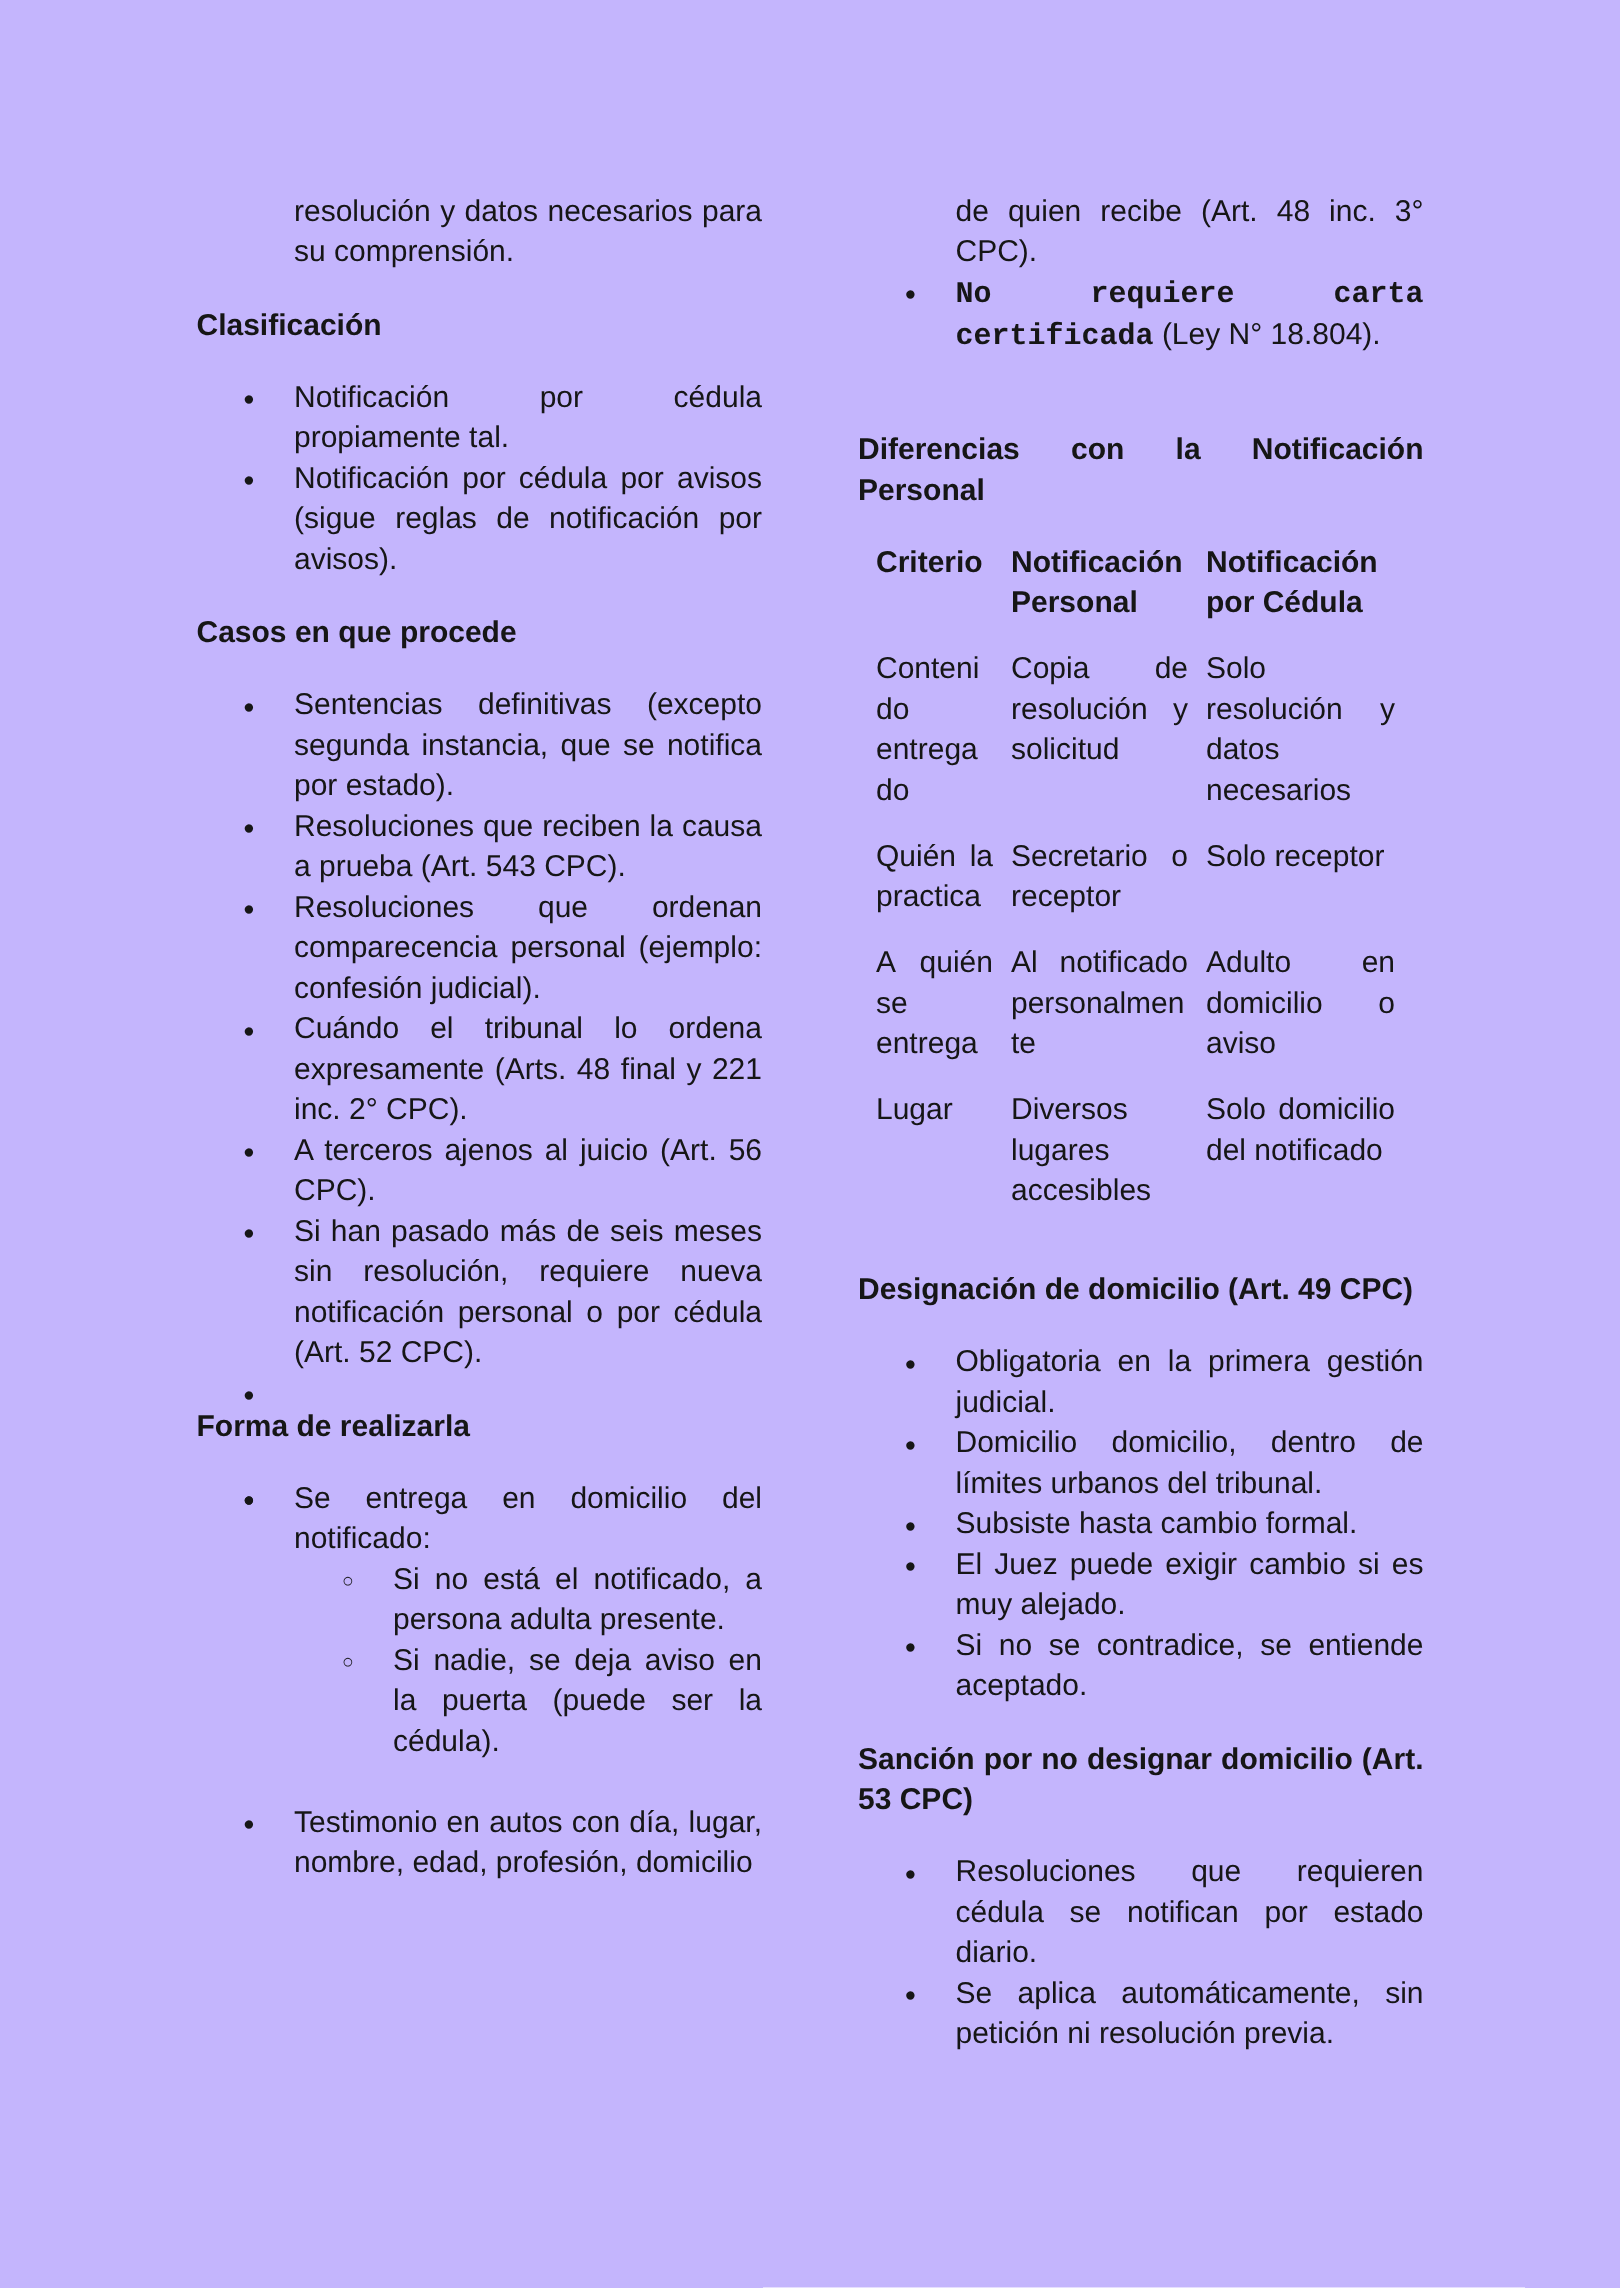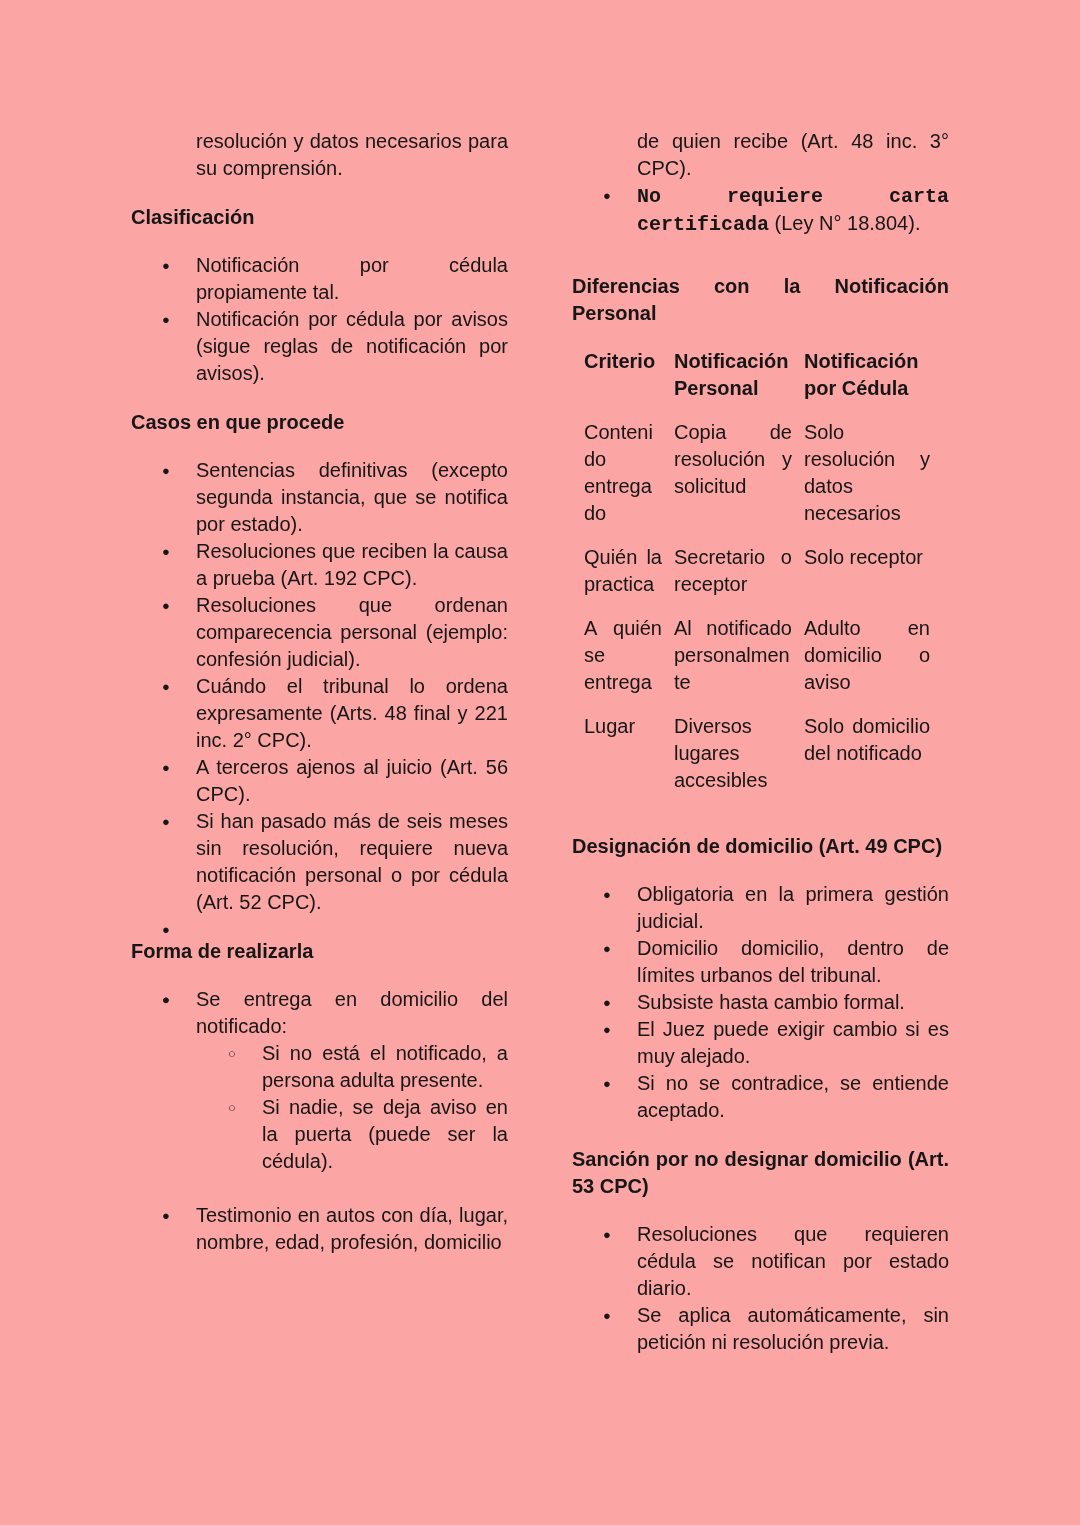--- a/index.html
+++ b/index.html
@@ -4,37 +4,37 @@
 <style>
   html, body { margin: 0; padding: 0; background: #ffffff; }
   .page {
     position: relative;
     width: 1080px;
     height: 1525px;
     box-sizing: border-box;
     padding: 128px 131px 0 131px;
     display: flex;
     gap: 64px;
-    background: #fca5a5;
+    background: #c4b5fd;
     font-family: "Liberation Sans", sans-serif;
     font-size: 20px;
     line-height: 27px;
     color: #161616;
     overflow: hidden;
   }
   .col { width: 377px; flex: 0 0 377px; }
   p { margin: 0; }
   .jus { text-align: justify; }
   .indent { margin-left: 65px; }
   .h {
     font-weight: bold;
     text-align: justify;
     margin: 22px 0 21px 0;
   }
-  .mt-xl { margin-top: 35px; }
+  .mt-xl { margin-top: 49px; }
   .list { margin: 0; }
   .li {
     position: relative;
     padding-left: 65px;
     text-align: justify;
   }
   .li > .bullet {
     position: absolute;
     left: 31px;
     top: 0;
@@ -85,21 +85,21 @@
 
     <div class="h">Casos en que procede</div>
 
     <div class="list">
       <div class="li">
         <span class="bullet">●</span>
         <span>Sentencias definitivas (excepto segunda instancia, que se notifica por estado).</span>
       </div>
       <div class="li">
         <span class="bullet">●</span>
-        <span>Resoluciones que reciben la causa a prueba (Art. 192 CPC).</span>
+        <span>Resoluciones que reciben la causa a prueba (Art. 543 CPC).</span>
       </div>
       <div class="li">
         <span class="bullet">●</span>
         <span>Resoluciones que ordenan comparecencia personal (ejemplo: confesión judicial).</span>
       </div>
       <div class="li">
         <span class="bullet">●</span>
         <span>Cuándo el tribunal lo ordena expresamente (Arts. 48 final y 221 inc. 2° CPC).</span>
       </div>
       <div class="li">

